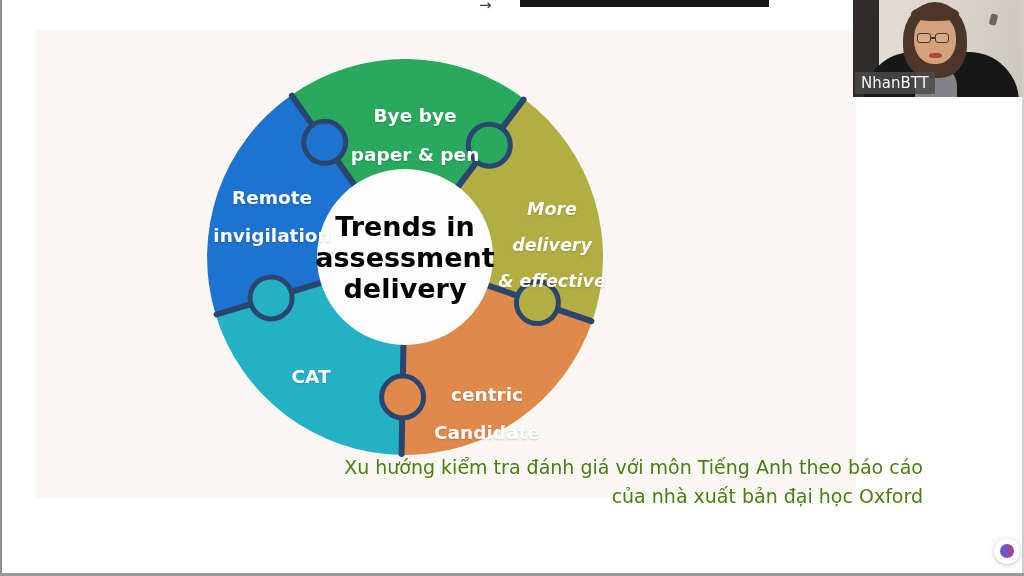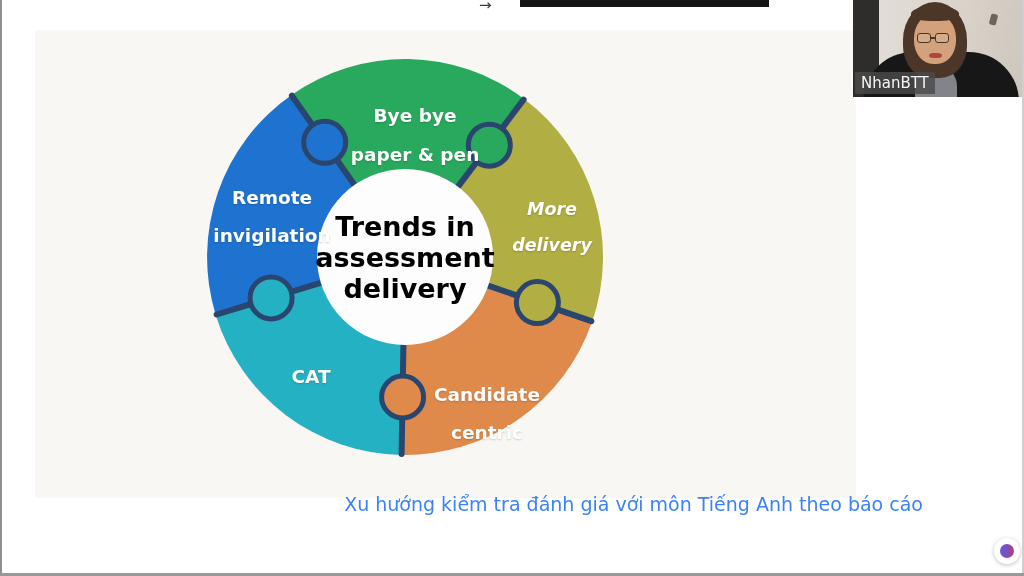--- a/index.html
+++ b/index.html
@@ -29,21 +29,21 @@
   .lbl-more      { left:462px; top:185px; width:180px; font-size:17.5px; line-height:23px;font-style:italic; }
   .lbl-candidate { left:397px; top:369px; width:180px; font-size:18.5px; line-height:25px; }
   .lbl-cat       { left:251px; top:351px; width:120px; font-size:18.5px; line-height:25px; }
   .lbl-remote    { left:182px; top:172px; width:180px; font-size:18.5px; line-height:25px; }
 
   .center-label { position:absolute; left:300px; top:211px; width:210px; text-align:center;
                   color:#000000; font-weight:bold; font-size:27px; line-height:31px; }
   .center-label span { display:block; }
 
   .caption { position:absolute; top:453px; right:101px; width:600px; text-align:right;
-             color:#3b82f6; font-size:19px; line-height:29px;margin-top:37px; }
+             color:#4d7c0f; font-size:19px; line-height:29px; }
 
   
   .webcam { position:absolute; left:853px; top:0; width:171px; height:97px; overflow:hidden;
             background:linear-gradient(100deg,#e5e0d9 0%,#dad4cc 55%,#cdc6bd 100%); }
   .wc-band   { position:absolute; left:0; top:0; width:26px; height:97px; background:#2e2d2b; }
   .wc-smudge { position:absolute; left:137px; top:14px; width:7px; height:11px; background:#6b655c;
                border-radius:2px; transform:rotate(15deg); }
   .wc-jacket { position:absolute; left:10px; top:52px; width:156px; height:60px; background:#171717;
                border-radius:50px 50px 0 0; }
   .wc-neck   { position:absolute; left:74px; top:56px; width:18px; height:14px; background:#c08f6b; }
@@ -103,41 +103,43 @@
     <circle cx="200" cy="200" r="88" fill="#fdfdfd"></circle>
   </svg>
 
   <div class="seg-label lbl-bye">
     <span>Bye bye</span>
     <span>paper &amp; pen</span>
   </div>
   <div class="seg-label lbl-more">
     <span>More</span>
     <span>delivery</span>
+    <span>&amp; effective</span>
   </div>
   <div class="seg-label lbl-candidate">
+    <span>centric</span>
     <span>Candidate</span>
-    <span>centric</span>
   </div>
   <div class="seg-label lbl-cat">
     <span>CAT</span>
   </div>
   <div class="seg-label lbl-remote">
     <span>Remote</span>
     <span>invigilation</span>
   </div>
 
   <div class="center-label">
     <span>Trends in</span>
     <span>assessment</span>
     <span>delivery</span>
   </div>
 
   <div class="caption">
     <div>Xu hướng kiểm tra đánh giá với môn Tiếng Anh theo báo cáo</div>
+    <div>của nhà xuất bản đại học Oxford</div>
   </div>
 
   <div class="webcam">
     <div class="wc-band"></div>
     <div class="wc-smudge"></div>
     <div class="wc-jacket"></div>
     <div class="wc-neck"></div>
     <div class="wc-shirt"></div>
     <div class="wc-hair"></div>
     <div class="wc-face"></div>

